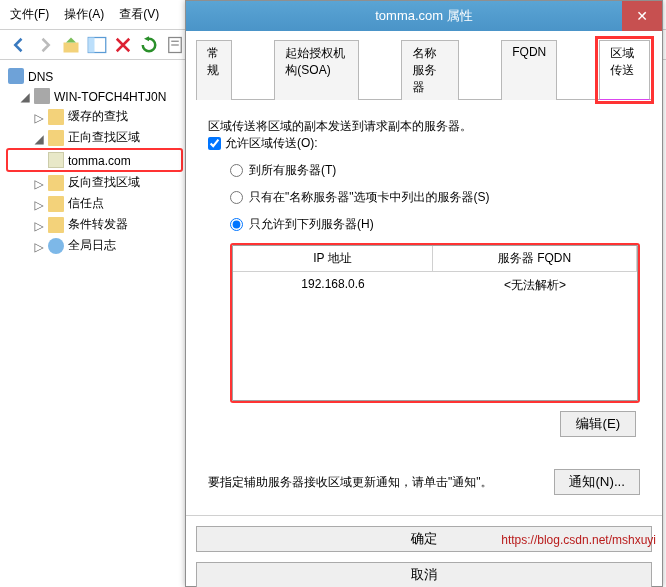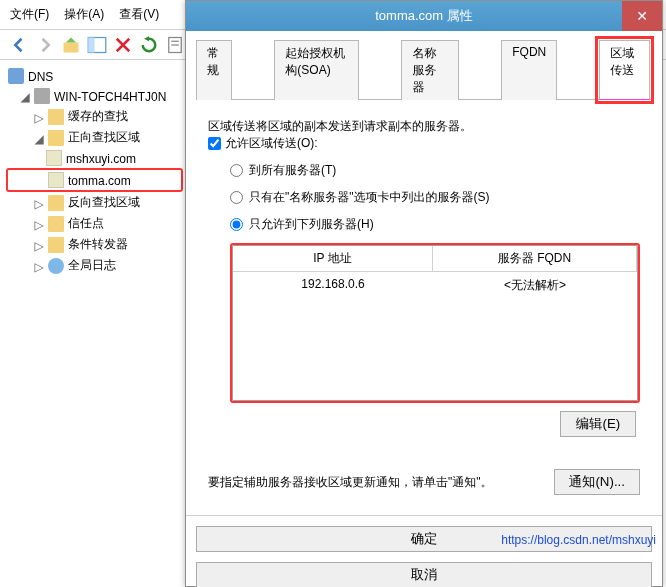--- a/index.html
+++ b/index.html
@@ -47,21 +47,21 @@
 .col-fqdn { flex: 1; }
 
 .btn-row { display: flex; justify-content: flex-end; margin: 6px 0; padding-right: 4px; }
 .btn { min-width: 76px; height: 26px; padding: 0 14px; border: 1px solid #aaa; background: #efefef; cursor: default; }
 
 .notify-row { display: flex; align-items: center; gap: 10px; margin: 32px 0 10px 0; }
 .notify-row .text { flex: 1; }
 
 .dialog-buttons { border-top: 1px solid #d0d0d0; padding: 10px; display: flex; justify-content: center; gap: 10px; flex-direction: column; }
 
-.watermark { position: absolute; right: 10px; bottom: 40px; color: #1d4ed8; font-size: 12px; pointer-events: none; }
+.watermark { position: absolute; right: 10px; bottom: 40px; color: #b91c1c; font-size: 12px; pointer-events: none; }
 
 
 .ico-dns { width:16px; height:16px; background:#6ea2d8; border-radius:2px; }
 .ico-server { width:16px; height:16px; background:#a8a8a8; border-radius:1px; }
 .ico-folder { width:16px; height:16px; background:#f3d27a; border-radius:1px; }
 .ico-zone { width:16px; height:16px; background:#e8e8c8; border:1px solid #cca; }
 .ico-globe { width:16px; height:16px; background:#7db8e8; border-radius:50%; }
 </style>
 </head>
 <body>
@@ -126,24 +126,20 @@
     </div>
     <div class="tree-item indent-2">
       <span class="expander">▷</span>
       <span class="icon ico-folder"></span>
       <span>缓存的查找</span>
     </div>
     <div class="tree-item indent-2">
       <span class="expander">◢</span>
       <span class="icon ico-folder"></span>
       <span>正向查找区域</span>
-    </div>
-    <div class="tree-item indent-3">
-      <span class="icon ico-zone"></span>
-      <span>mshxuyi.com</span>
     </div>
     <div class="tree-item indent-3 highlight-red">
       <span class="icon ico-zone"></span>
       <span>tomma.com</span>
     </div>
     <div class="tree-item indent-2">
       <span class="expander">▷</span>
       <span class="icon ico-folder"></span>
       <span>反向查找区域</span>
     </div>

